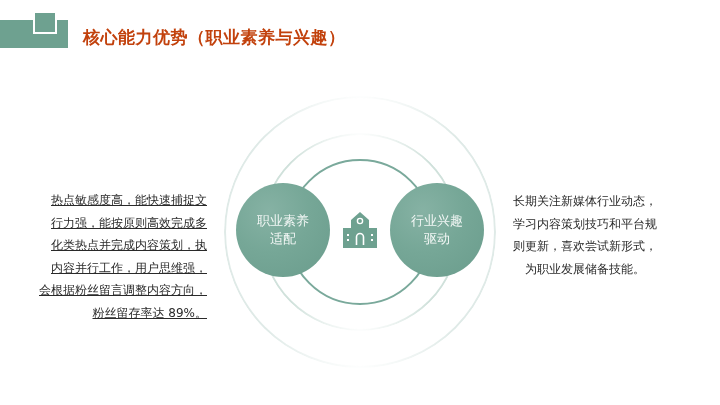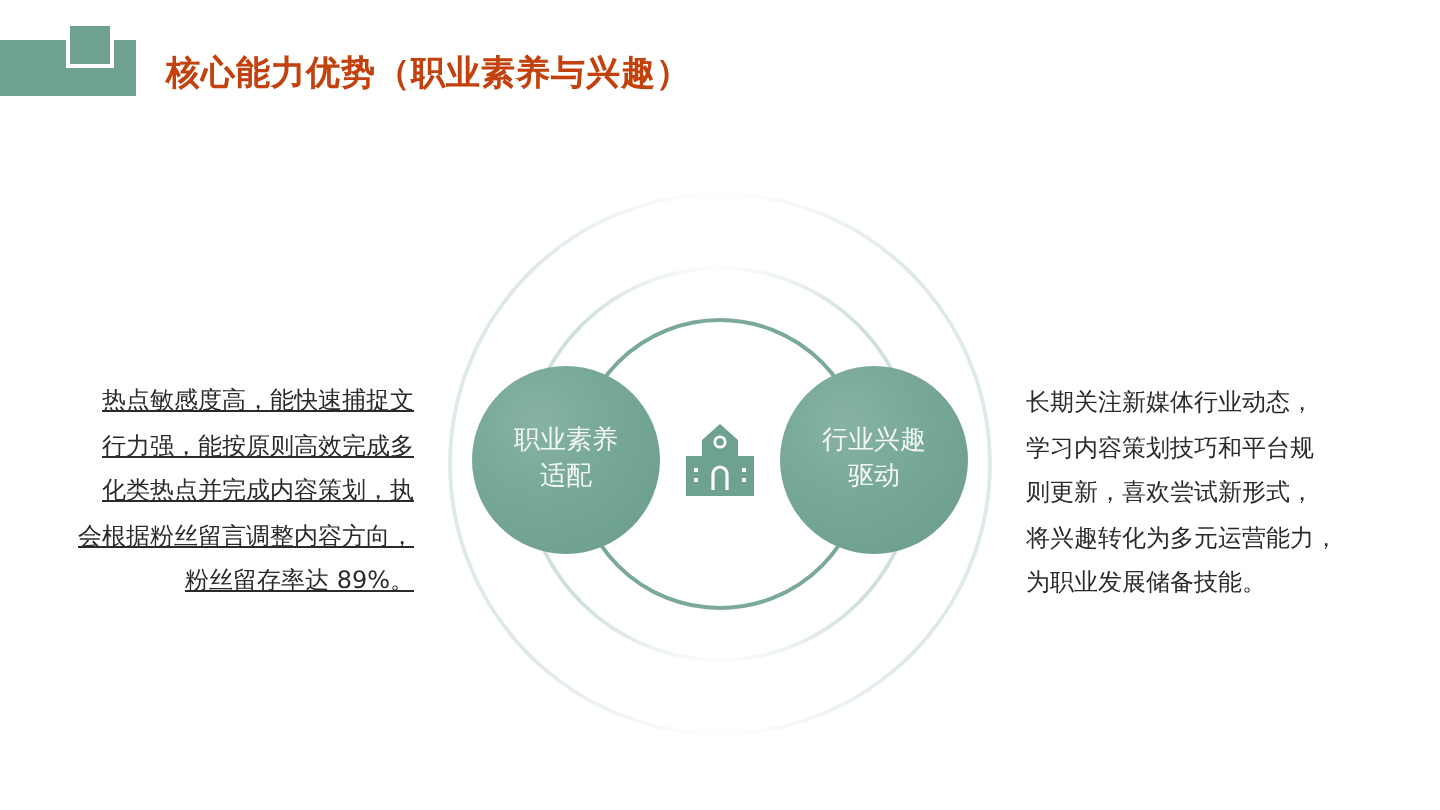--- a/index.html
+++ b/index.html
@@ -79,21 +79,21 @@
       position: absolute;
       width: 94px;
       height: 94px;
       border-radius: 50%;
       background: radial-gradient(circle at 35% 30%, #86b2a4 0%, #76a797 45%, #6a9c8c 100%);
       display: flex;
       flex-direction: column;
       align-items: center;
       justify-content: center;
       color: #f2f7f5;
-      font-family: Liberation Mono, monospace;
+      font-family: Liberation Sans, sans-serif;
       font-size: 13px;
       line-height: 18px;
       text-align: center;
     }
     .bubble-left { left: 236px; top: 183px; }
     .bubble-right { left: 390px; top: 183px; }
     .school-icon {
       position: absolute;
       left: 343px;
       top: 212px;
@@ -109,21 +109,21 @@
     }
     .desc-left {
       right: 513px;
       top: 189px;
       text-align: right;
       text-decoration: underline;
     }
     .desc-right {
       left: 513px;
       top: 190px;
-      text-align: left;
+      text-align: center;
     }
     .line { display: block; }
   </style>
 </head>
 <body>
 
 <div class="slide">
   <div class="header-block-large"></div>
   <div class="header-block-small"></div>
   <div class="title">核心能力优势（职业素养与兴趣）</div>
@@ -156,24 +156,24 @@
       <rect x="4" y="27" width="2" height="2"></rect>
       <rect x="28" y="22" width="2" height="2"></rect>
       <rect x="28" y="27" width="2" height="2"></rect>
     </g>
   </svg>
 
   <div class="desc desc-left">
     <span class="line">热点敏感度高，能快速捕捉文</span>
     <span class="line">行力强，能按原则高效完成多</span>
     <span class="line">化类热点并完成内容策划，执</span>
+    <span class="line">内容并行工作，用户思维强，</span>
     <span class="line">会根据粉丝留言调整内容方向，</span>
     <span class="line">粉丝留存率达 89%。</span>
   </div>
 
   <div class="desc desc-right">
     <span class="line">长期关注新媒体行业动态，</span>
     <span class="line">学习内容策划技巧和平台规</span>
     <span class="line">则更新，喜欢尝试新形式，</span>
-    <span class="line">将兴趣转化为多元运营能力，</span>
     <span class="line">为职业发展储备技能。</span>
   </div>
 </div>
 
 </body></html>

